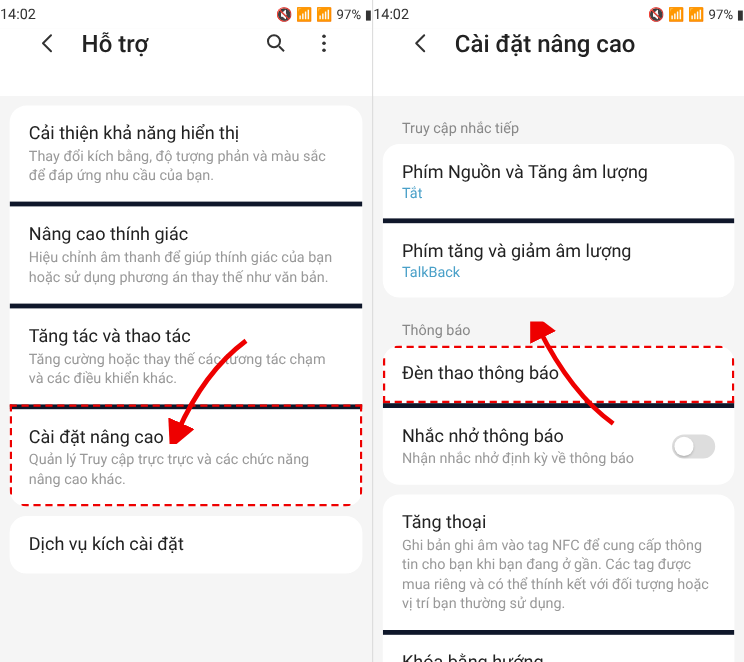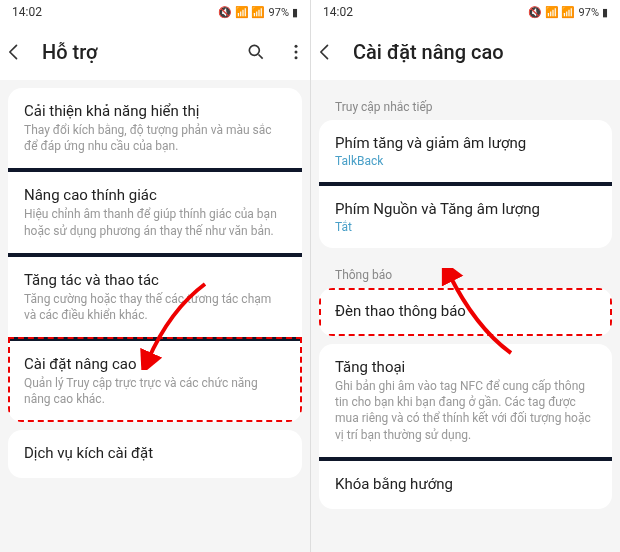--- a/index.html
+++ b/index.html
@@ -16,37 +16,36 @@
   background: #f5f5f5;
   position: relative;
   overflow: hidden;
 }
 .phone + .phone { border-left: 1px solid #ddd; }
 .statusbar {
   height: 24px;
   display: flex;
   align-items: center;
   justify-content: space-between;
-  padding: 0 12px;
+  padding: 0 0;
   font-size: 12px;
   color: #333;
   background: #fff;
 }
 .status-right {
   display: flex;
   align-items: center;
   gap: 3px;
   font-size: 11px;
 }
 .status-right span { display: inline-flex; align-items: center; }
 .header {
   height: 56px;
   display: flex;
-  align-items: center;
-  padding: 0 2px;
+  padding: 0 28px;
   background: #fff;
 }
 .back-icon {
   width: 24px;
   height: 24px;
   display: flex;
   align-items: center;
   justify-content: center;
   cursor: pointer;
 }
@@ -242,32 +241,37 @@
       <svg class="chv" width="20" height="20" viewBox="0 0 24 24">
           <path d="M15 4 L7 12 L15 20"></path>
         </svg>
     </div>
     <div class="header-title">Cài đặt nâng cao</div>
   </div>
   <div class="content">
     <div class="section-label">Truy cập nhắc tiếp</div>
     <div class="card">
       <div class="item">
+        <div class="item-title">Phím Nguồn và Tăng âm lượng</div>
+        <div class="item-sub">Tắt</div>
+      </div>
+      <div class="item">
         <div class="item-title">Phím tăng và giảm âm lượng</div>
         <div class="item-sub">TalkBack</div>
       </div>
-      <div class="item">
-        <div class="item-title">Phím Nguồn và Tăng âm lượng</div>
-        <div class="item-sub">Tắt</div>
-      </div>
     </div>
     <div class="section-label">Thông báo</div>
     <div class="card">
       <div class="item highlight">
         <div class="item-title">Đèn thao thông báo</div>
+      </div>
+      <div class="item">
+        <div class="item-title">Nhắc nhở thông báo</div>
+        <div class="item-desc">Nhận nhắc nhở định kỳ về thông báo</div>
+        <div class="toggle"></div>
       </div>
     </div>
     <div class="card">
       <div class="item">
         <div class="item-title">Tăng thoại</div>
         <div class="item-desc">Ghi bản ghi âm vào tag NFC để cung cấp thông tin cho bạn khi bạn đang ở gần. Các tag được mua riêng và có thể thính kết với đối tượng hoặc vị trí bạn thường sử dụng.</div>
       </div>
       <div class="item">
         <div class="item-title">Khóa bằng hướng</div>
 

